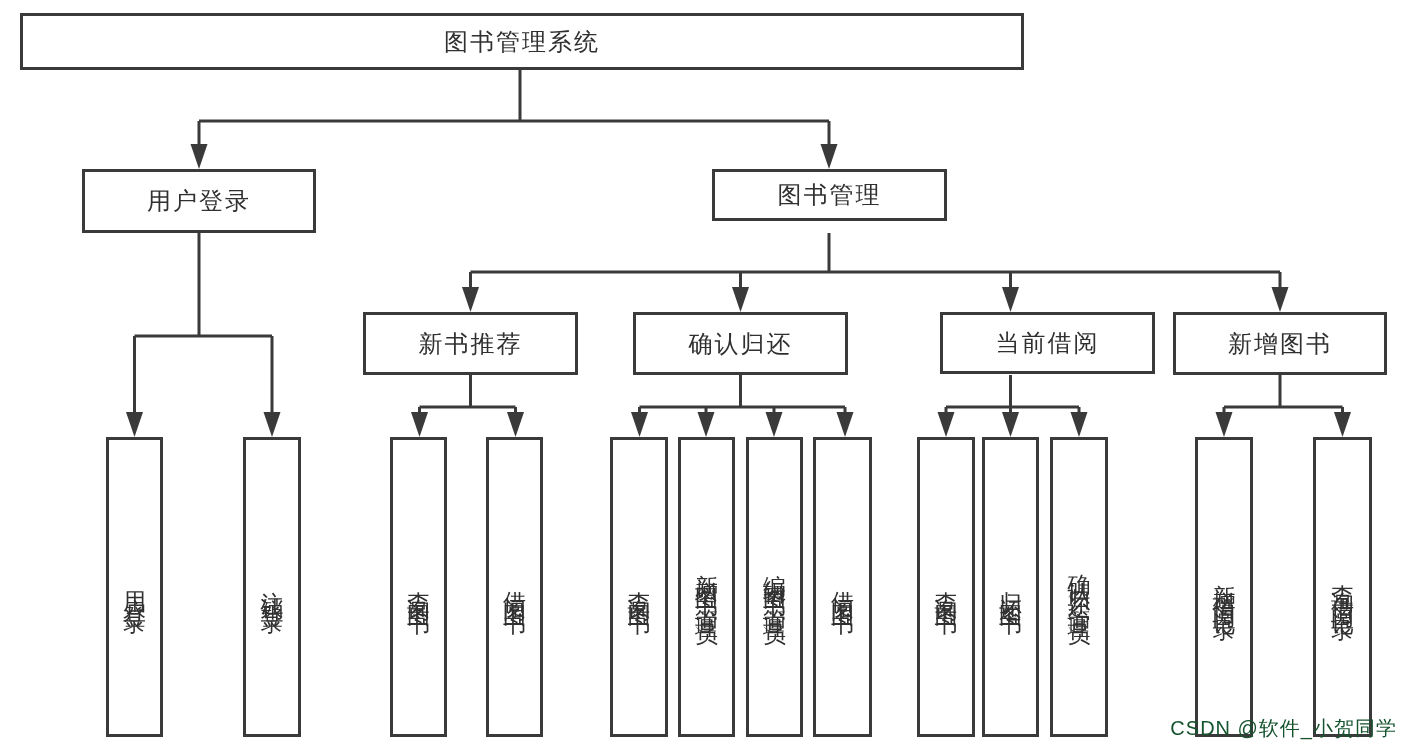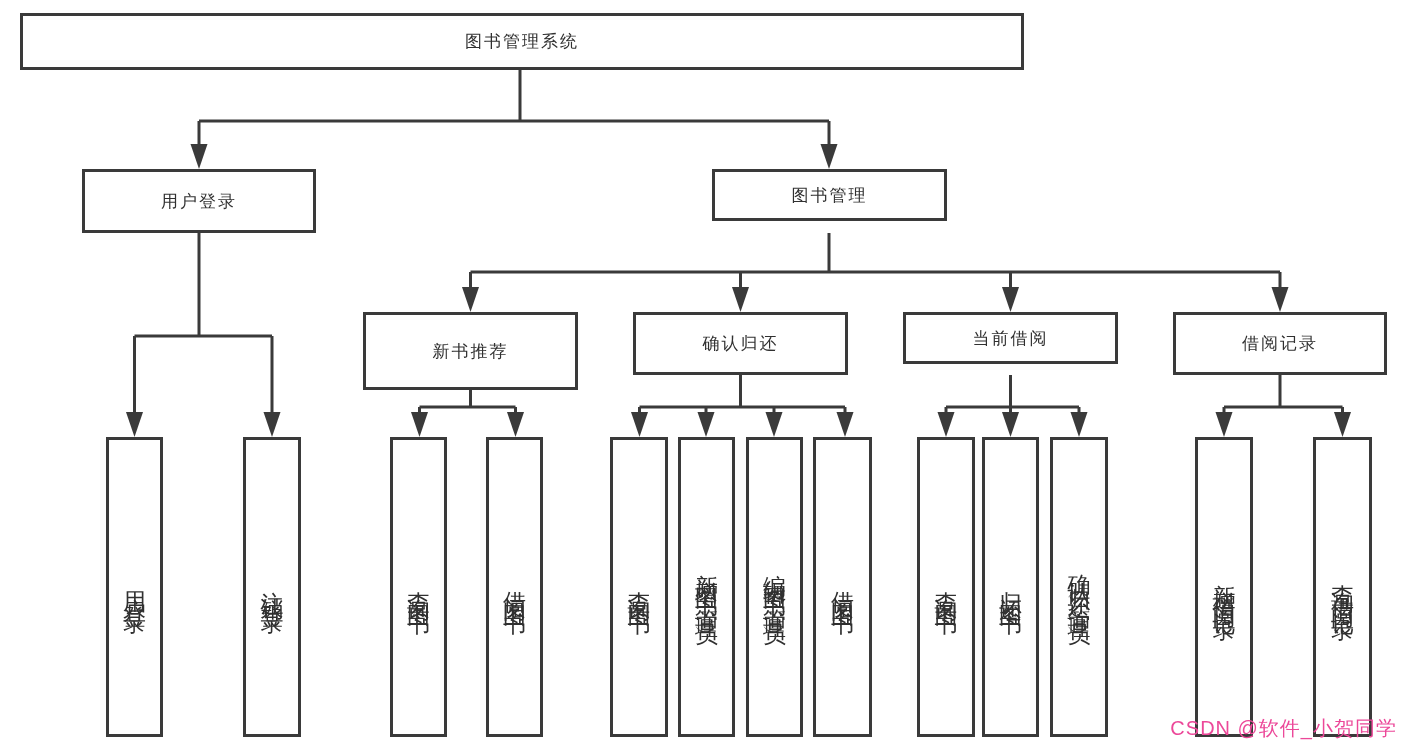--- a/index.html
+++ b/index.html
@@ -6,30 +6,30 @@
   .stage{
     position:relative;width:1405px;height:747px;background:#ffffff;overflow:hidden;
     font-family:"Liberation Sans","DejaVu Sans",sans-serif;color:#303030;
   }
   .connectors{position:absolute;left:0;top:0;width:1405px;height:747px;}
   .connectors path{stroke:#3a3a3a;stroke-width:3;fill:none;}
   .connectors polygon{fill:#3a3a3a;stroke:none;}
   .box{
     position:absolute;box-sizing:border-box;background:#ffffff;
     border:3px solid #3a3a3a;display:flex;align-items:center;justify-content:center;
-    font-size:17px;letter-spacing:2px;white-space:nowrap;
+    font-size:24px;letter-spacing:2px;white-space:nowrap;
   }
   .leaf{font-size:23px;}
   .vlabel{
     writing-mode:vertical-rl;text-orientation:mixed;
     letter-spacing:7px;line-height:1;display:block;
   }
   .watermark{
     position:absolute;top:715px;right:8px;
-    font-size:20px;letter-spacing:1px;color:#ec4899;white-space:nowrap;
+    font-size:20px;letter-spacing:1px;color:#14532d;white-space:nowrap;
   }
 </style>
 </head>
 <body>
 
 <div class="stage">
 
   <svg class="connectors" viewBox="0 0 1405 747" xmlns="http://www.w3.org/2000/svg">
 
     <g>
@@ -78,24 +78,24 @@
       <polygon points="1215.5,412 1232.5,412 1224,437"></polygon>
       <polygon points="1334,412 1351,412 1342.5,437"></polygon>
     </g>
   </svg>
 
   <div class="box" style="left:20px;top:13px;width:1004px;height:57px;">图书管理系统</div>
 
   <div class="box" style="left:82px;top:169px;width:234px;height:64px;">用户登录</div>
   <div class="box" style="left:712px;top:169px;width:235px;height:52px;">图书管理</div>
 
-  <div class="box" style="left:363px;top:312px;width:215px;height:78px;">新书推荐</div>
+  <div class="box" style="left:363px;top:312px;width:215px;height:63px;">新书推荐</div>
   <div class="box" style="left:633px;top:312px;width:215px;height:63px;">确认归还</div>
-  <div class="box" style="left:903px;top:312px;width:215px;height:52px;">当前借阅</div>
-  <div class="box" style="left:1173px;top:312px;width:214px;height:63px;">借阅记录</div>
+  <div class="box" style="left:940px;top:312px;width:215px;height:62px;">当前借阅</div>
+  <div class="box" style="left:1173px;top:312px;width:214px;height:63px;">新增图书</div>
 
   <div class="box leaf" style="left:106px;top:437px;width:57px;height:300px;">
     <span class="vlabel">用户登录</span>
   </div>
   <div class="box leaf" style="left:243px;top:437px;width:58px;height:300px;">
     <span class="vlabel">注销登录</span>
   </div>
 
   <div class="box leaf" style="left:390px;top:437px;width:57px;height:300px;">
     <span class="vlabel">查询图书</span>

